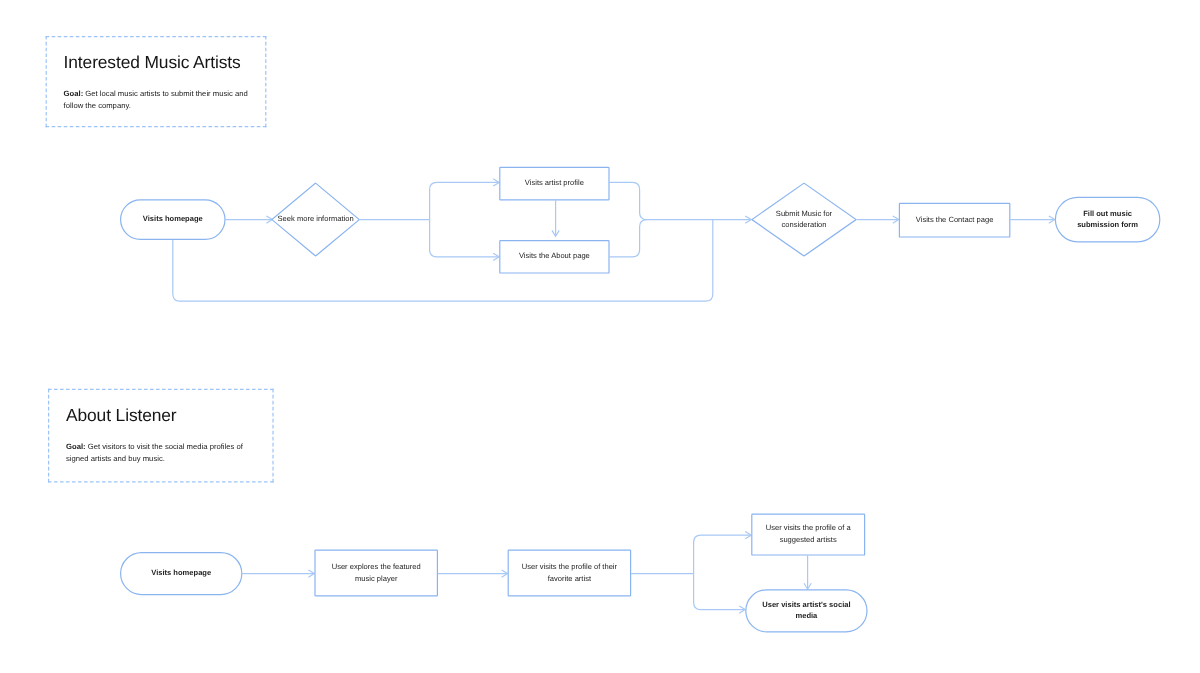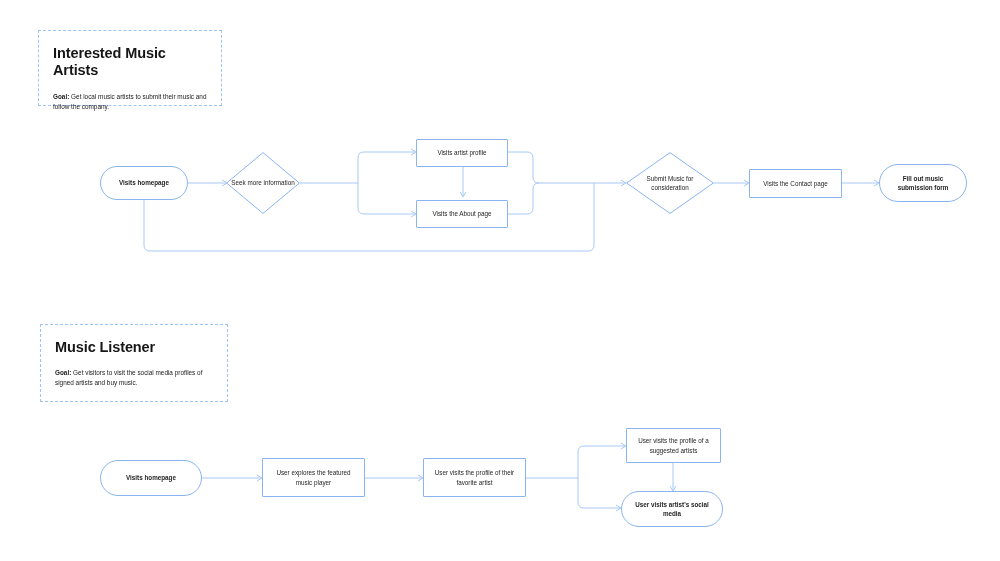--- a/index.html
+++ b/index.html
@@ -23,21 +23,21 @@
   }
   .persona-card {
     position: absolute;
     border: 1px dashed #9dc3f7;
     background: #ffffff;
     box-sizing: border-box;
     padding: 14px 14px 10px 14px;
   }
   .persona-title {
     font-size: 14.5px;
-    font-weight: bold;
+    font-weight: normal;
     letter-spacing: -0.1px;
     color: #161616;
     margin: 0 0 12px 0;
     line-height: 1.2;
   }
   .persona-goal {
     font-size: 6.4px;
     line-height: 1.55;
     color: #202020;
     margin: 0;
@@ -108,21 +108,21 @@
 <body>
 
 <div id="canvas">
 
   <div class="persona-card" style="left:38px; top:30px; width:184px; height:76px;">
     <div class="persona-title">Interested Music Artists</div>
     <p class="persona-goal"><b>Goal:</b><span> Get local music artists to submit their music and follow the company.</span></p>
   </div>
 
   <div class="persona-card" style="left:40px; top:324px; width:188px; height:78px;">
-    <div class="persona-title">Music Listener</div>
+    <div class="persona-title">About Listener</div>
     <p class="persona-goal"><b>Goal:</b><span> Get visitors to visit the social media profiles of signed artists and buy music.</span></p>
   </div>
 
   <svg class="edges" viewBox="0 0 1000 561">
 
     <path d="M188,183 L226,183"></path>
     <path class="arrowhead" d="M222,180 L227,183 L222,186"></path>
 
     <path d="M300,183 L358,183"></path>
 

